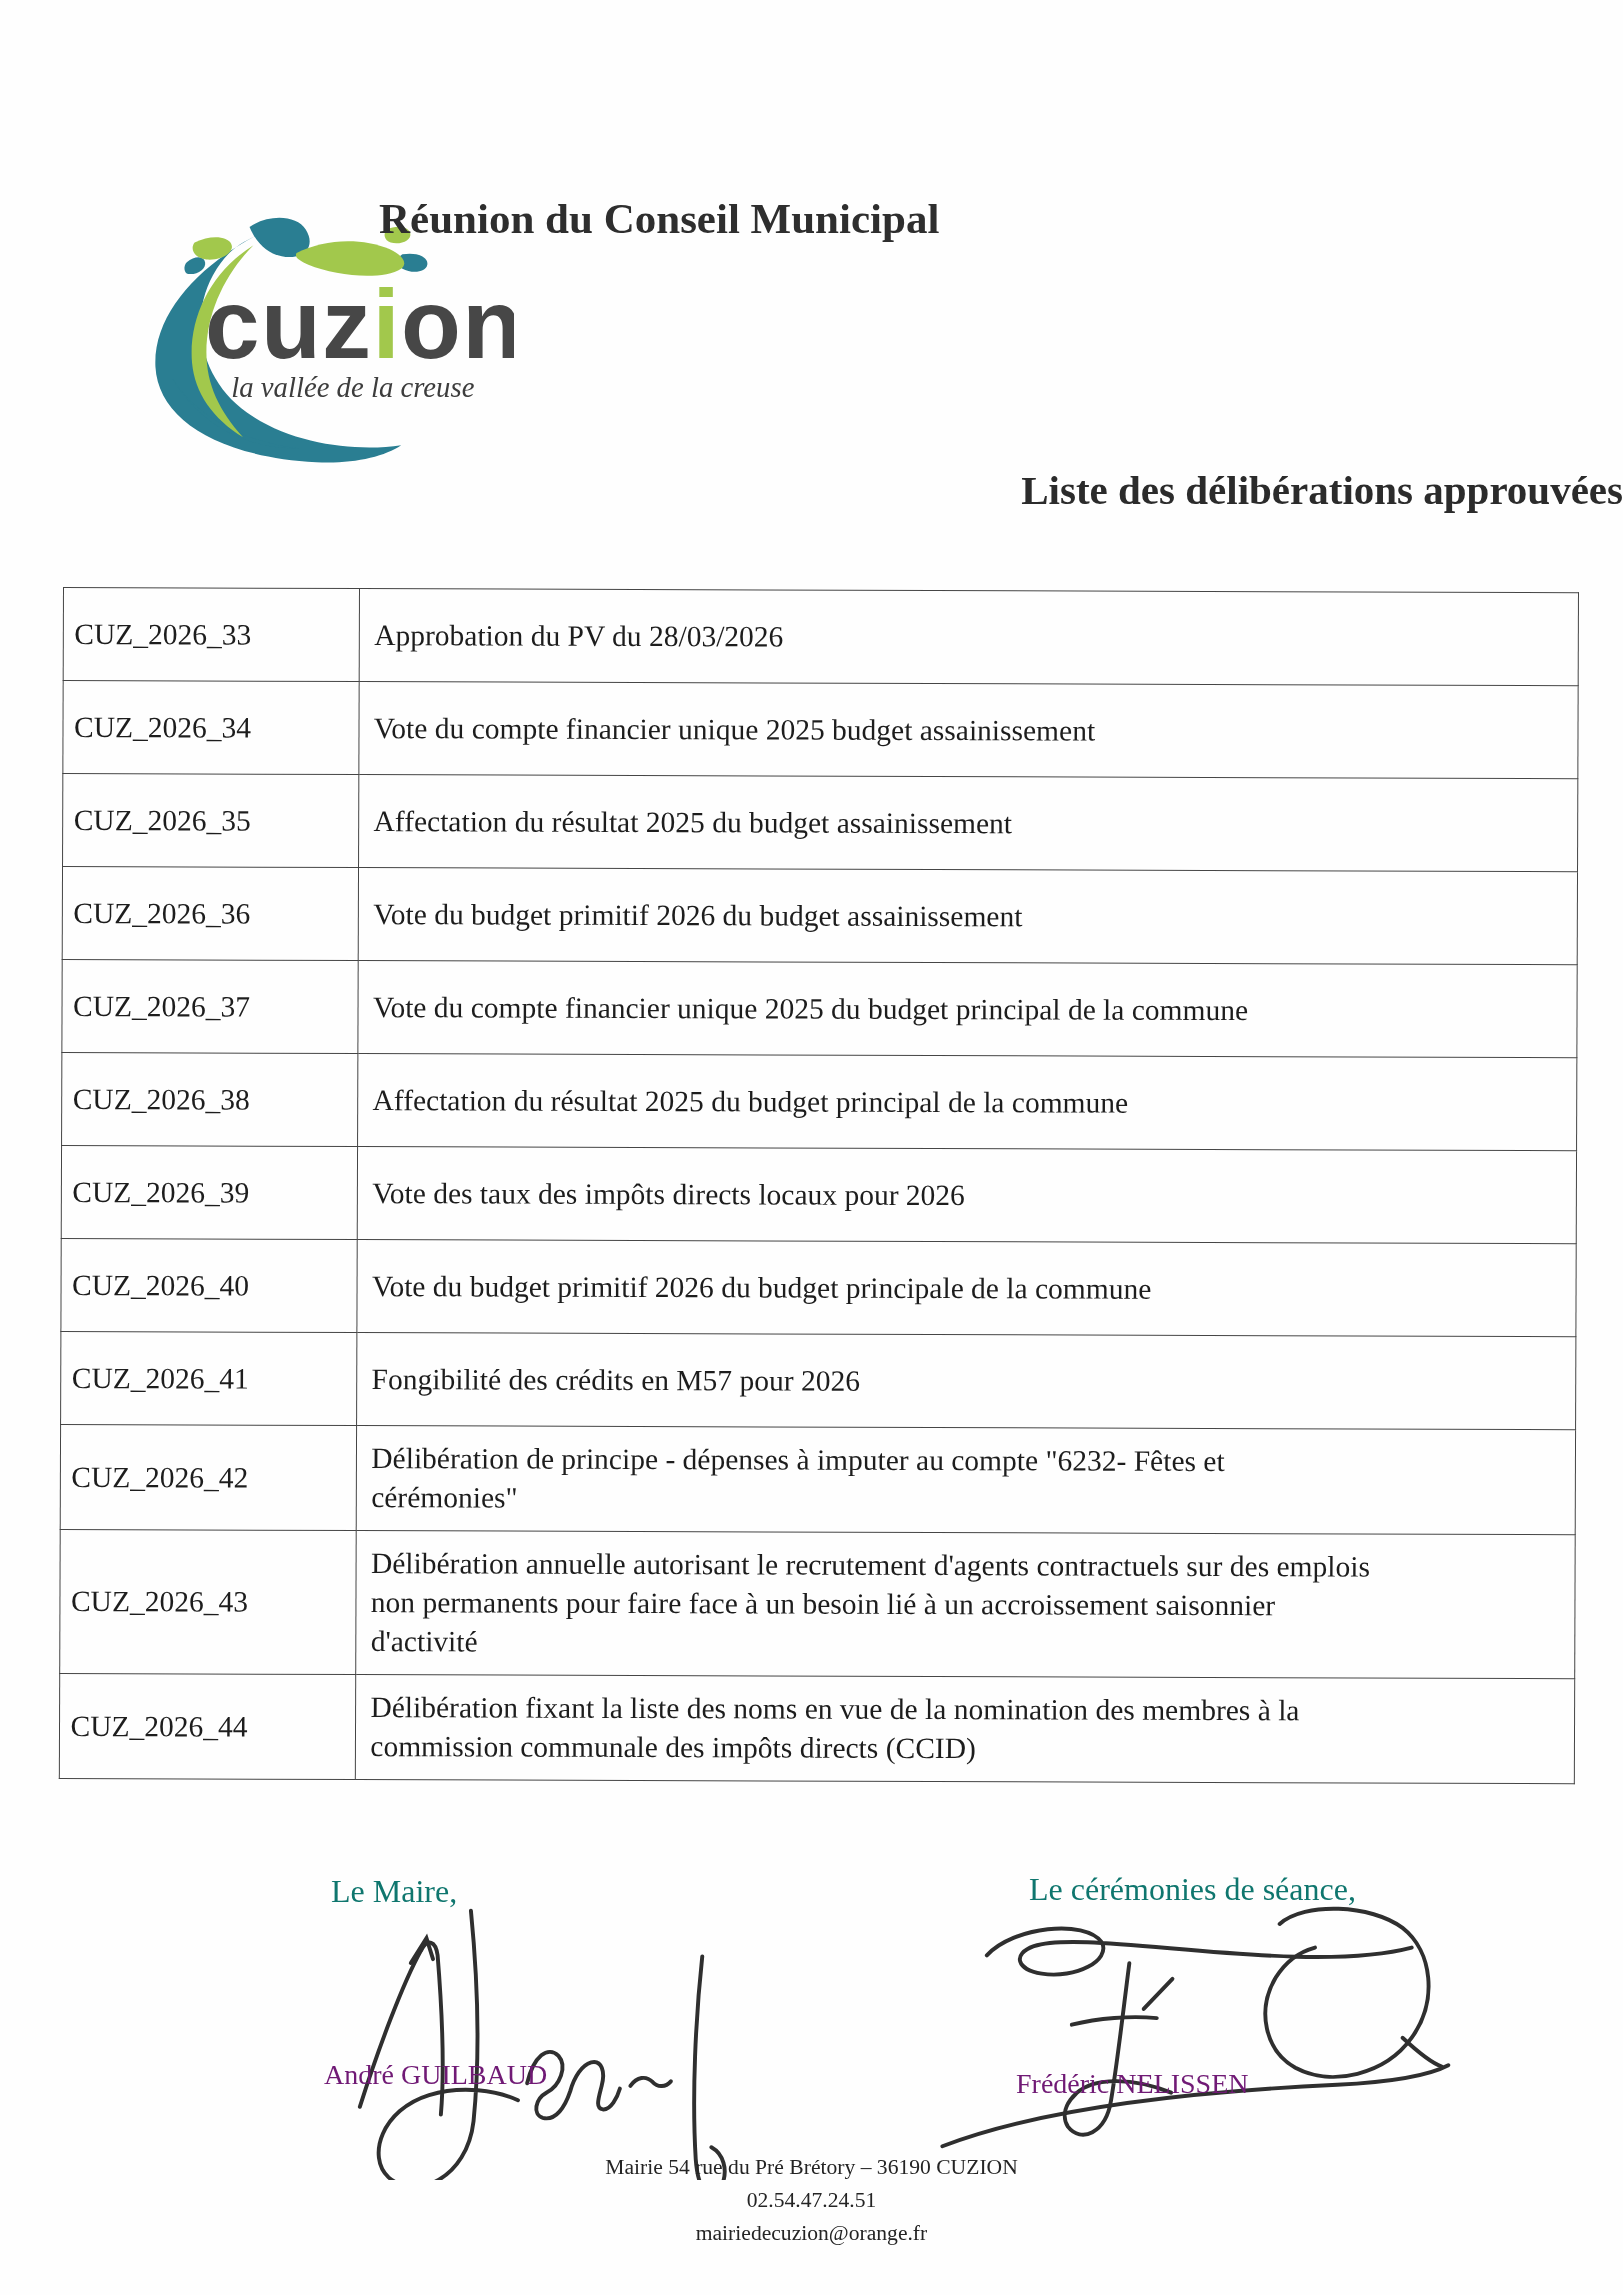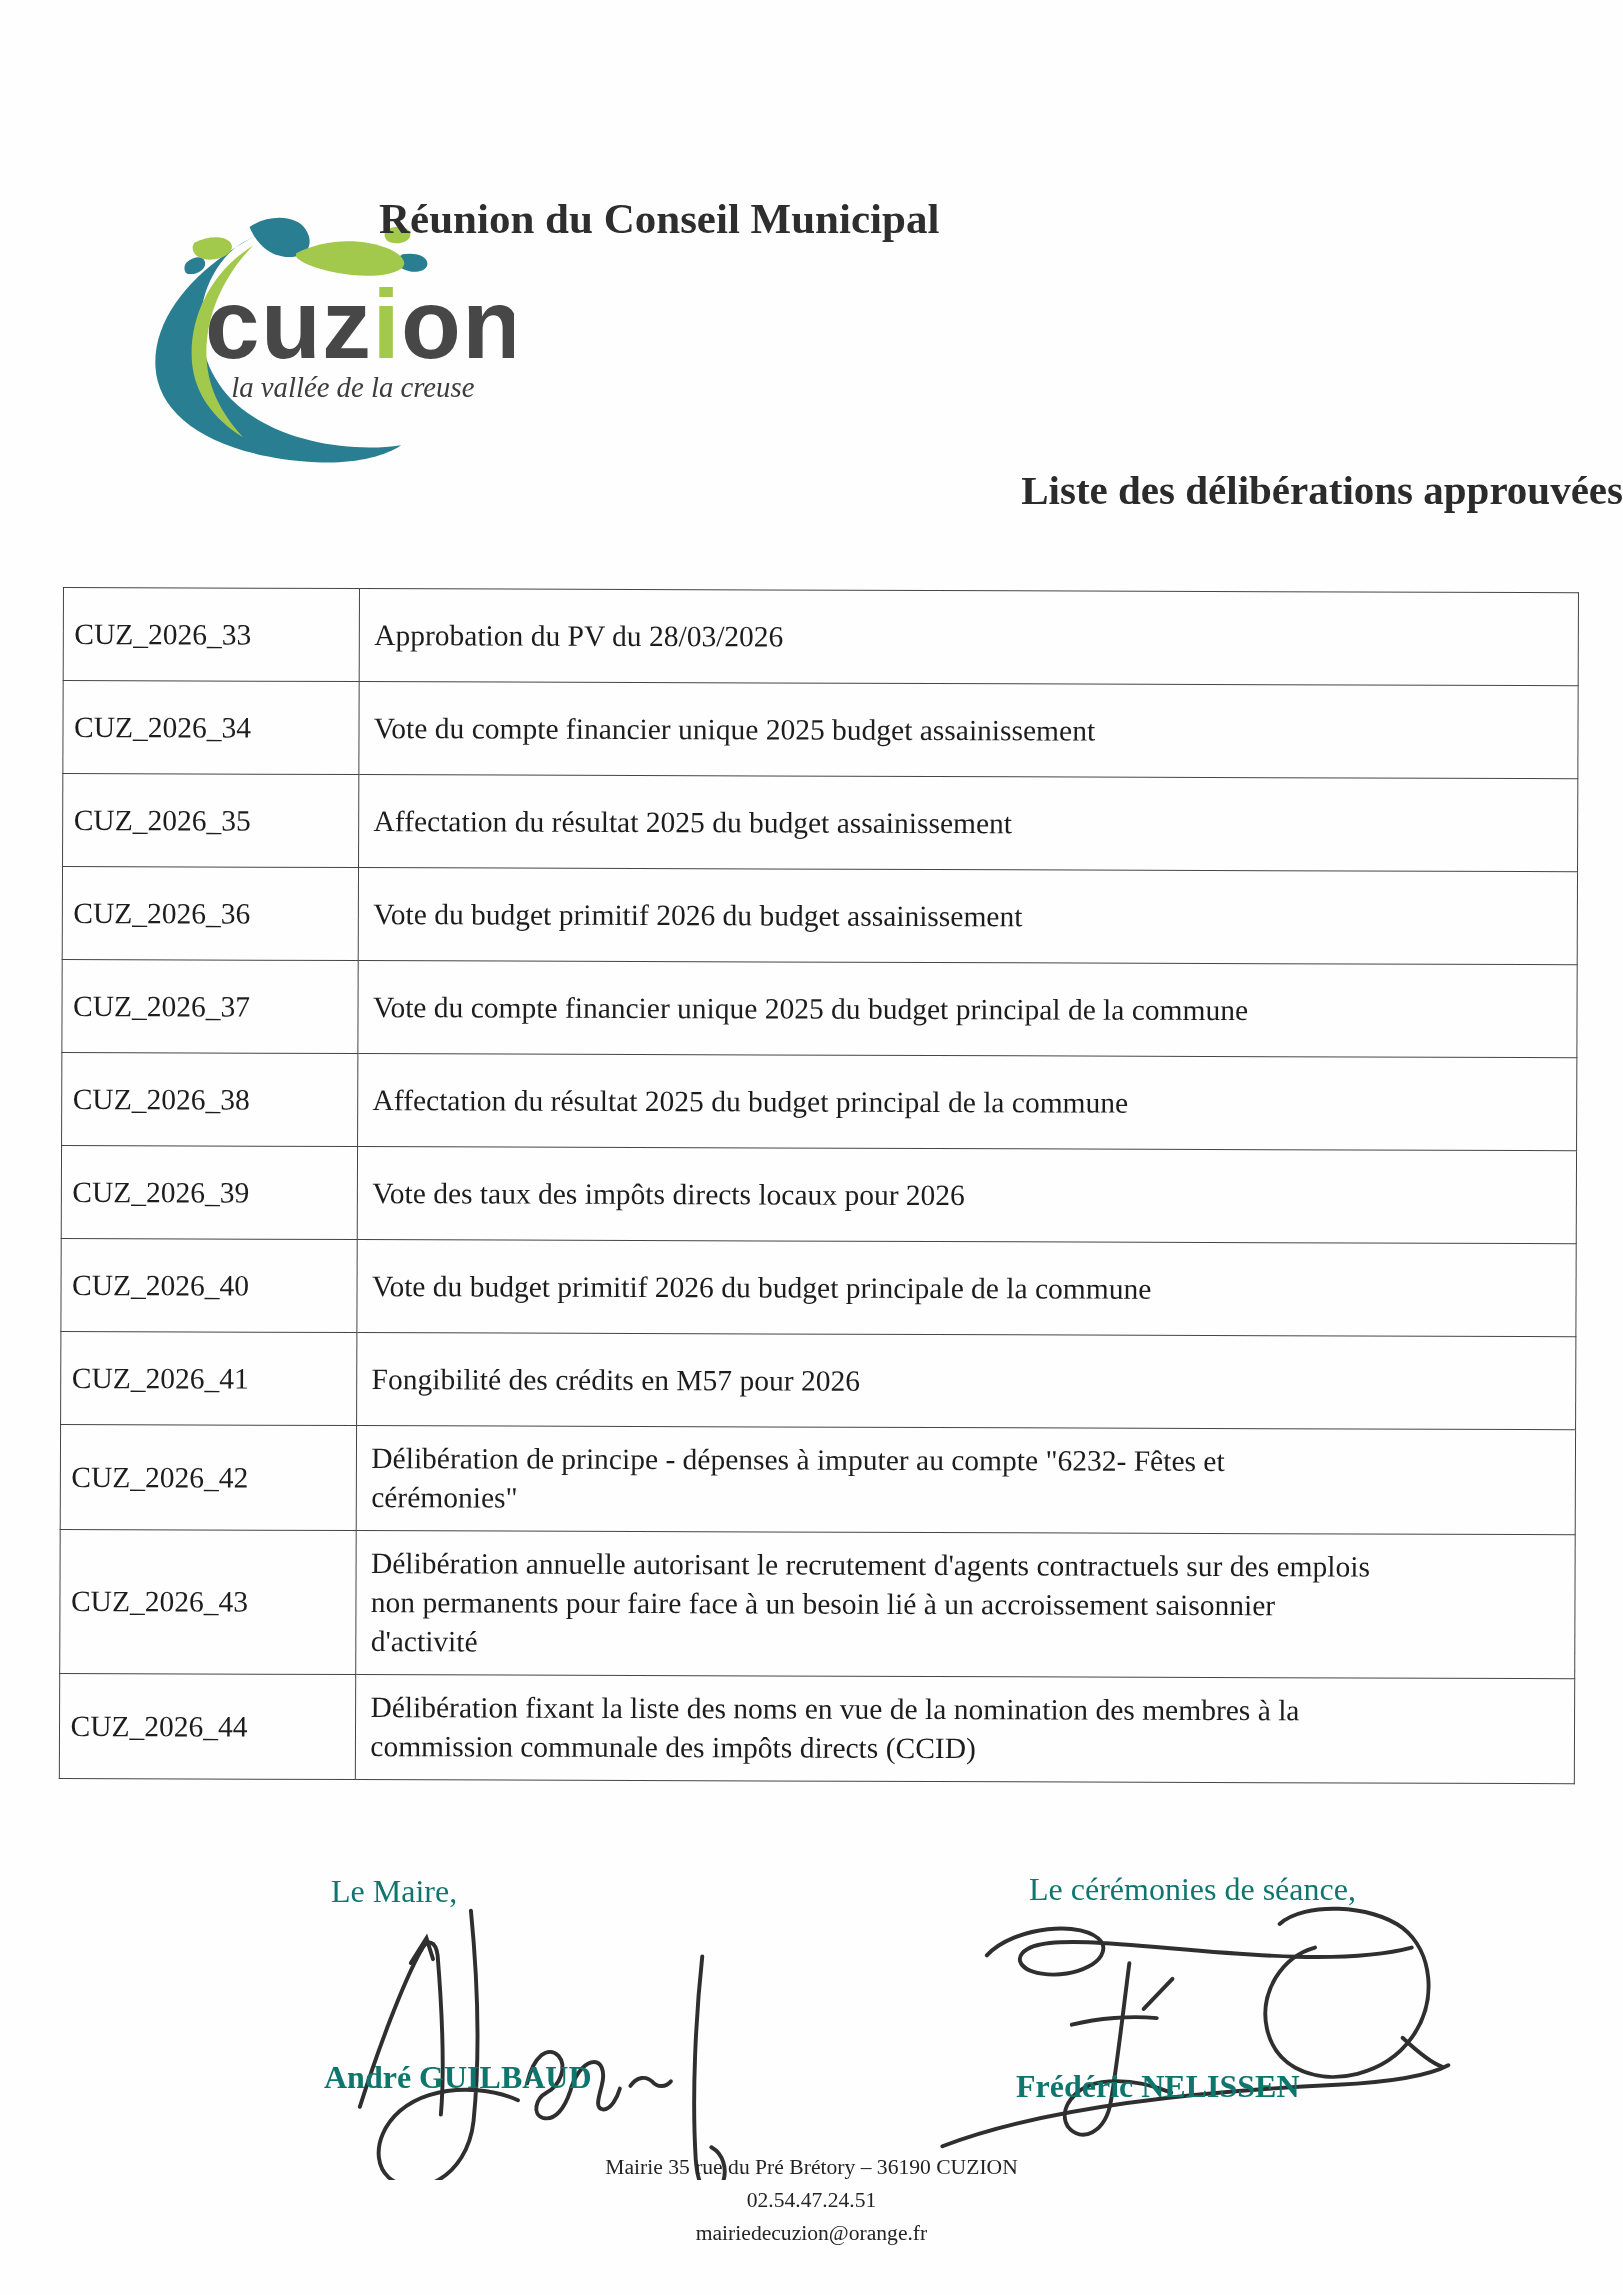--- a/index.html
+++ b/index.html
@@ -38,21 +38,21 @@
     font-size:29.5px;line-height:39px;
     color:#1d1d1d;
   }
   table.delibs tr{height:93px;}
   td.code-cell{width:278px;padding:13px 6.5px 13px 10.5px;}
   td.label-cell{padding:13px 26px 13px 14.4px;white-space:pre-line;}
   
   .sig-role{position:absolute;font-size:32px;color:#0f766e;}
   .sig-role.left{left:331px;top:1873px;}
   .sig-role.right{left:1029px;top:1871px;}
-  .sig-name{position:absolute;font-size:32px;color:#0f766e;font-weight:bold;}
+  .sig-name{position:absolute;font-size:28px;color:#701a75;}
   .sig-name.left{left:324px;top:2059px;}
   .sig-name.right{left:1016px;top:2068px;}
   .sig-img{position:absolute;}
   .sig-img.left{left:306px;top:1899px;width:471px;height:281px;}
   .sig-img.right{left:913px;top:1890px;width:583px;height:268px;}
   
   .footer{
     position:absolute;left:0;top:2151px;width:1623px;
     text-align:center;font-size:21.6px;line-height:33px;color:#242424;
   }
@@ -175,19 +175,19 @@
       <path d="M242,206 C282,196 332,192 372,196"></path>
       <path d="M352,182 L396,136"></path>
       <path d="M44,392 C200,332 430,308 648,298 C726,294 788,284 818,268"></path>
     </g>
   </svg>
 
   <div class="sig-name left">André GUILBAUD</div>
   <div class="sig-name right">Frédéric NELISSEN</div>
 
   <div class="footer">
-    <div>Mairie 35 rue du Pré Brétory – 36190 CUZION</div>
+    <div>Mairie 54 rue du Pré Brétory – 36190 CUZION</div>
     <div>02.54.47.24.51</div>
     <div>mairiedecuzion@orange.fr</div>
   </div>
 
 </div>
 
 
 </body></html>

